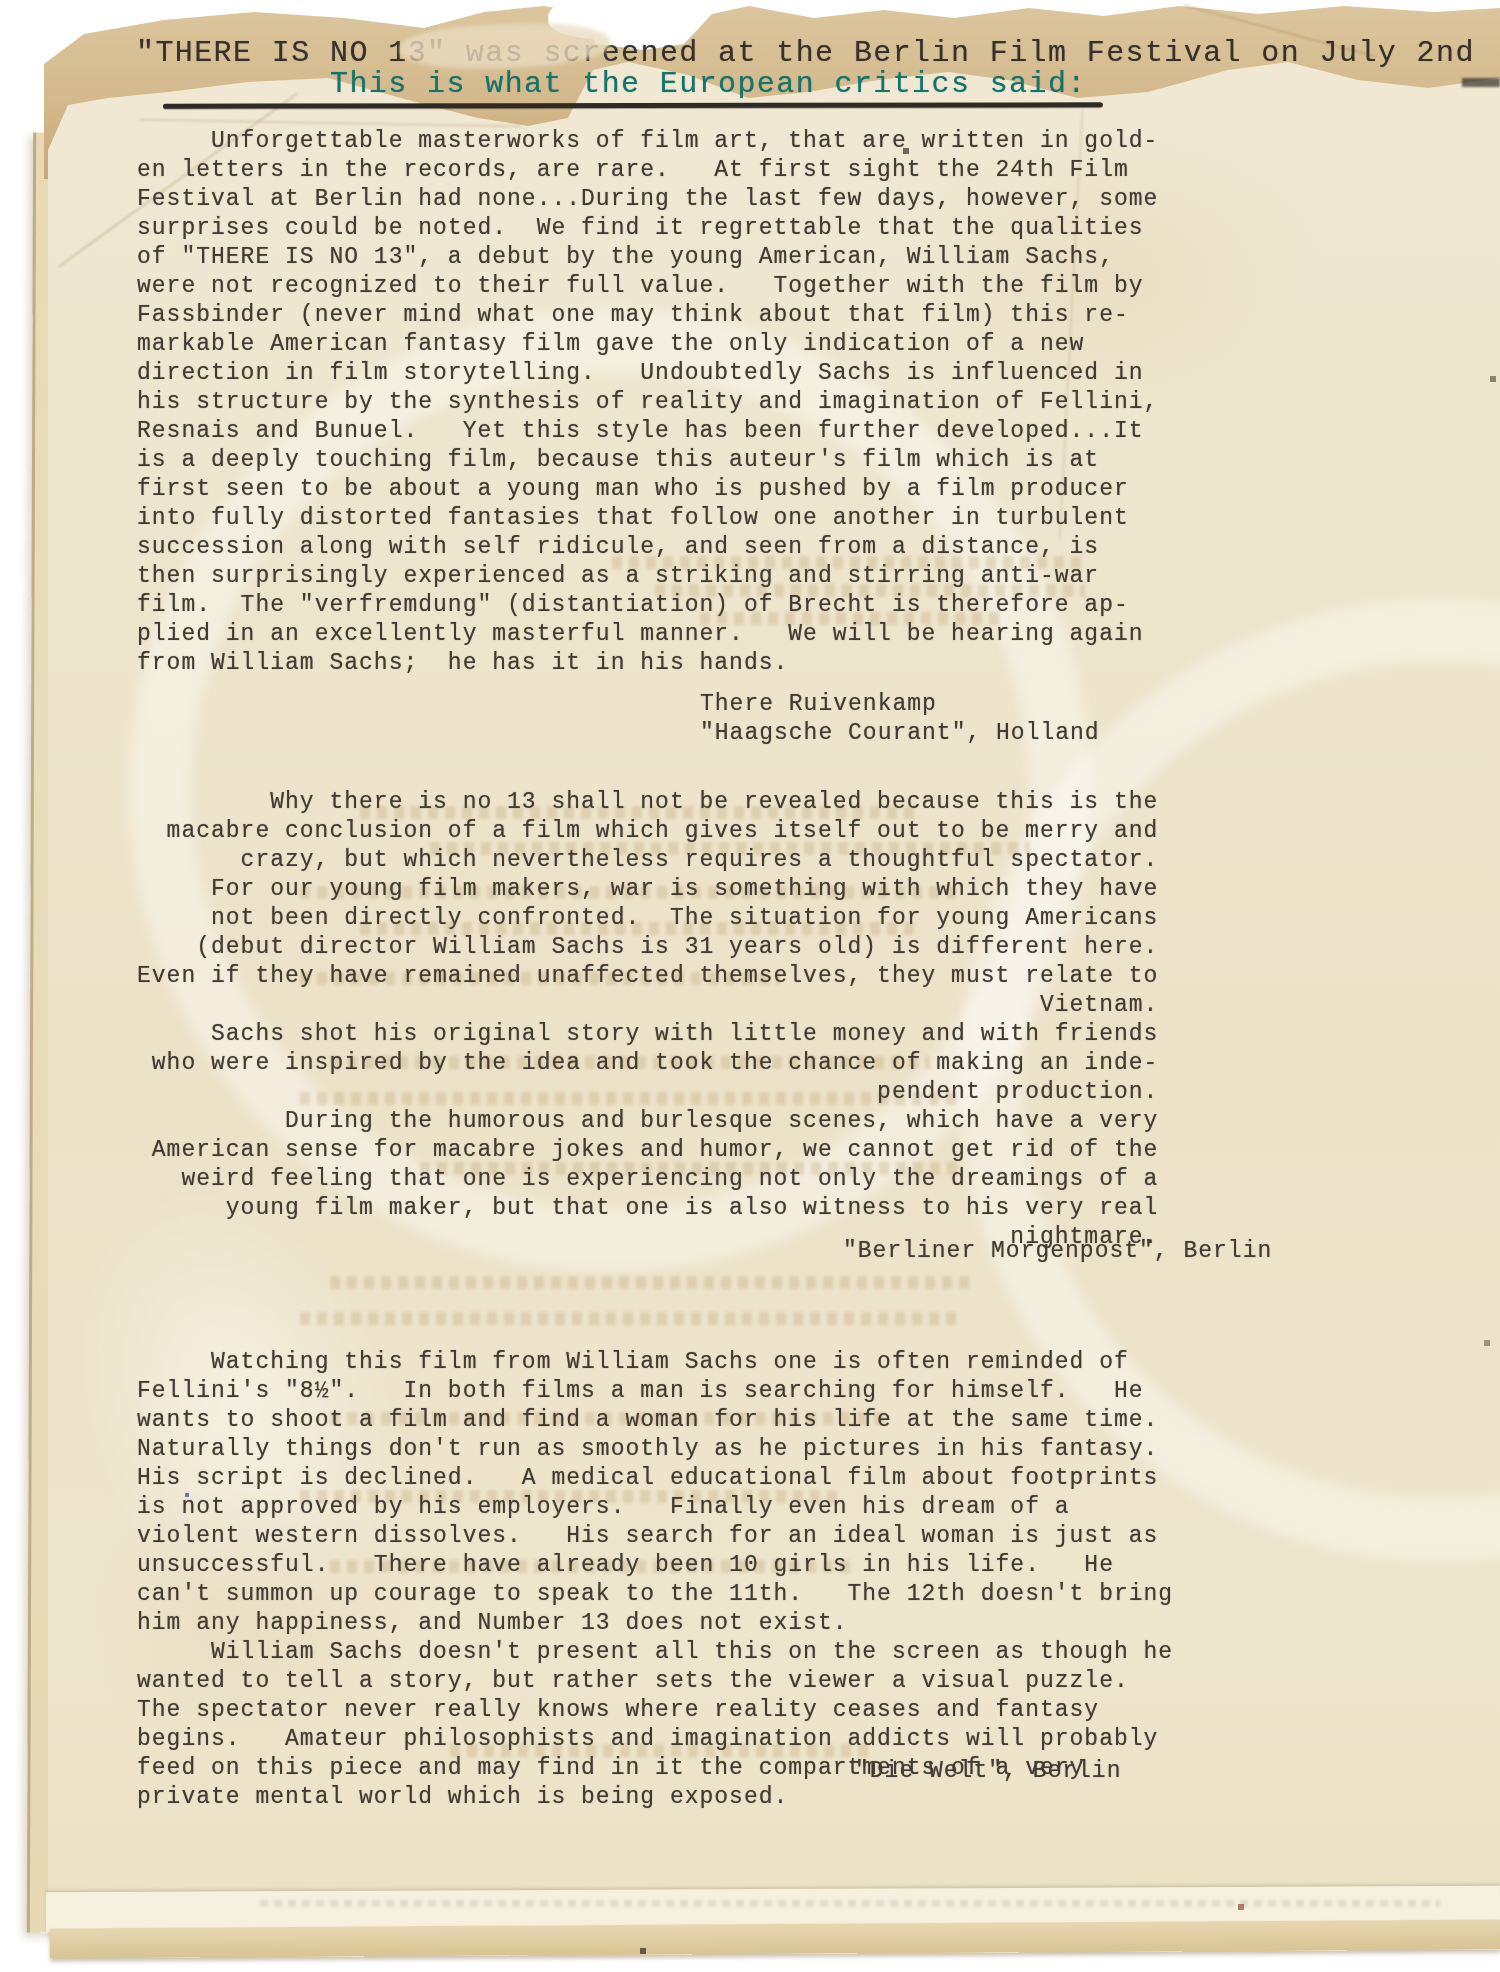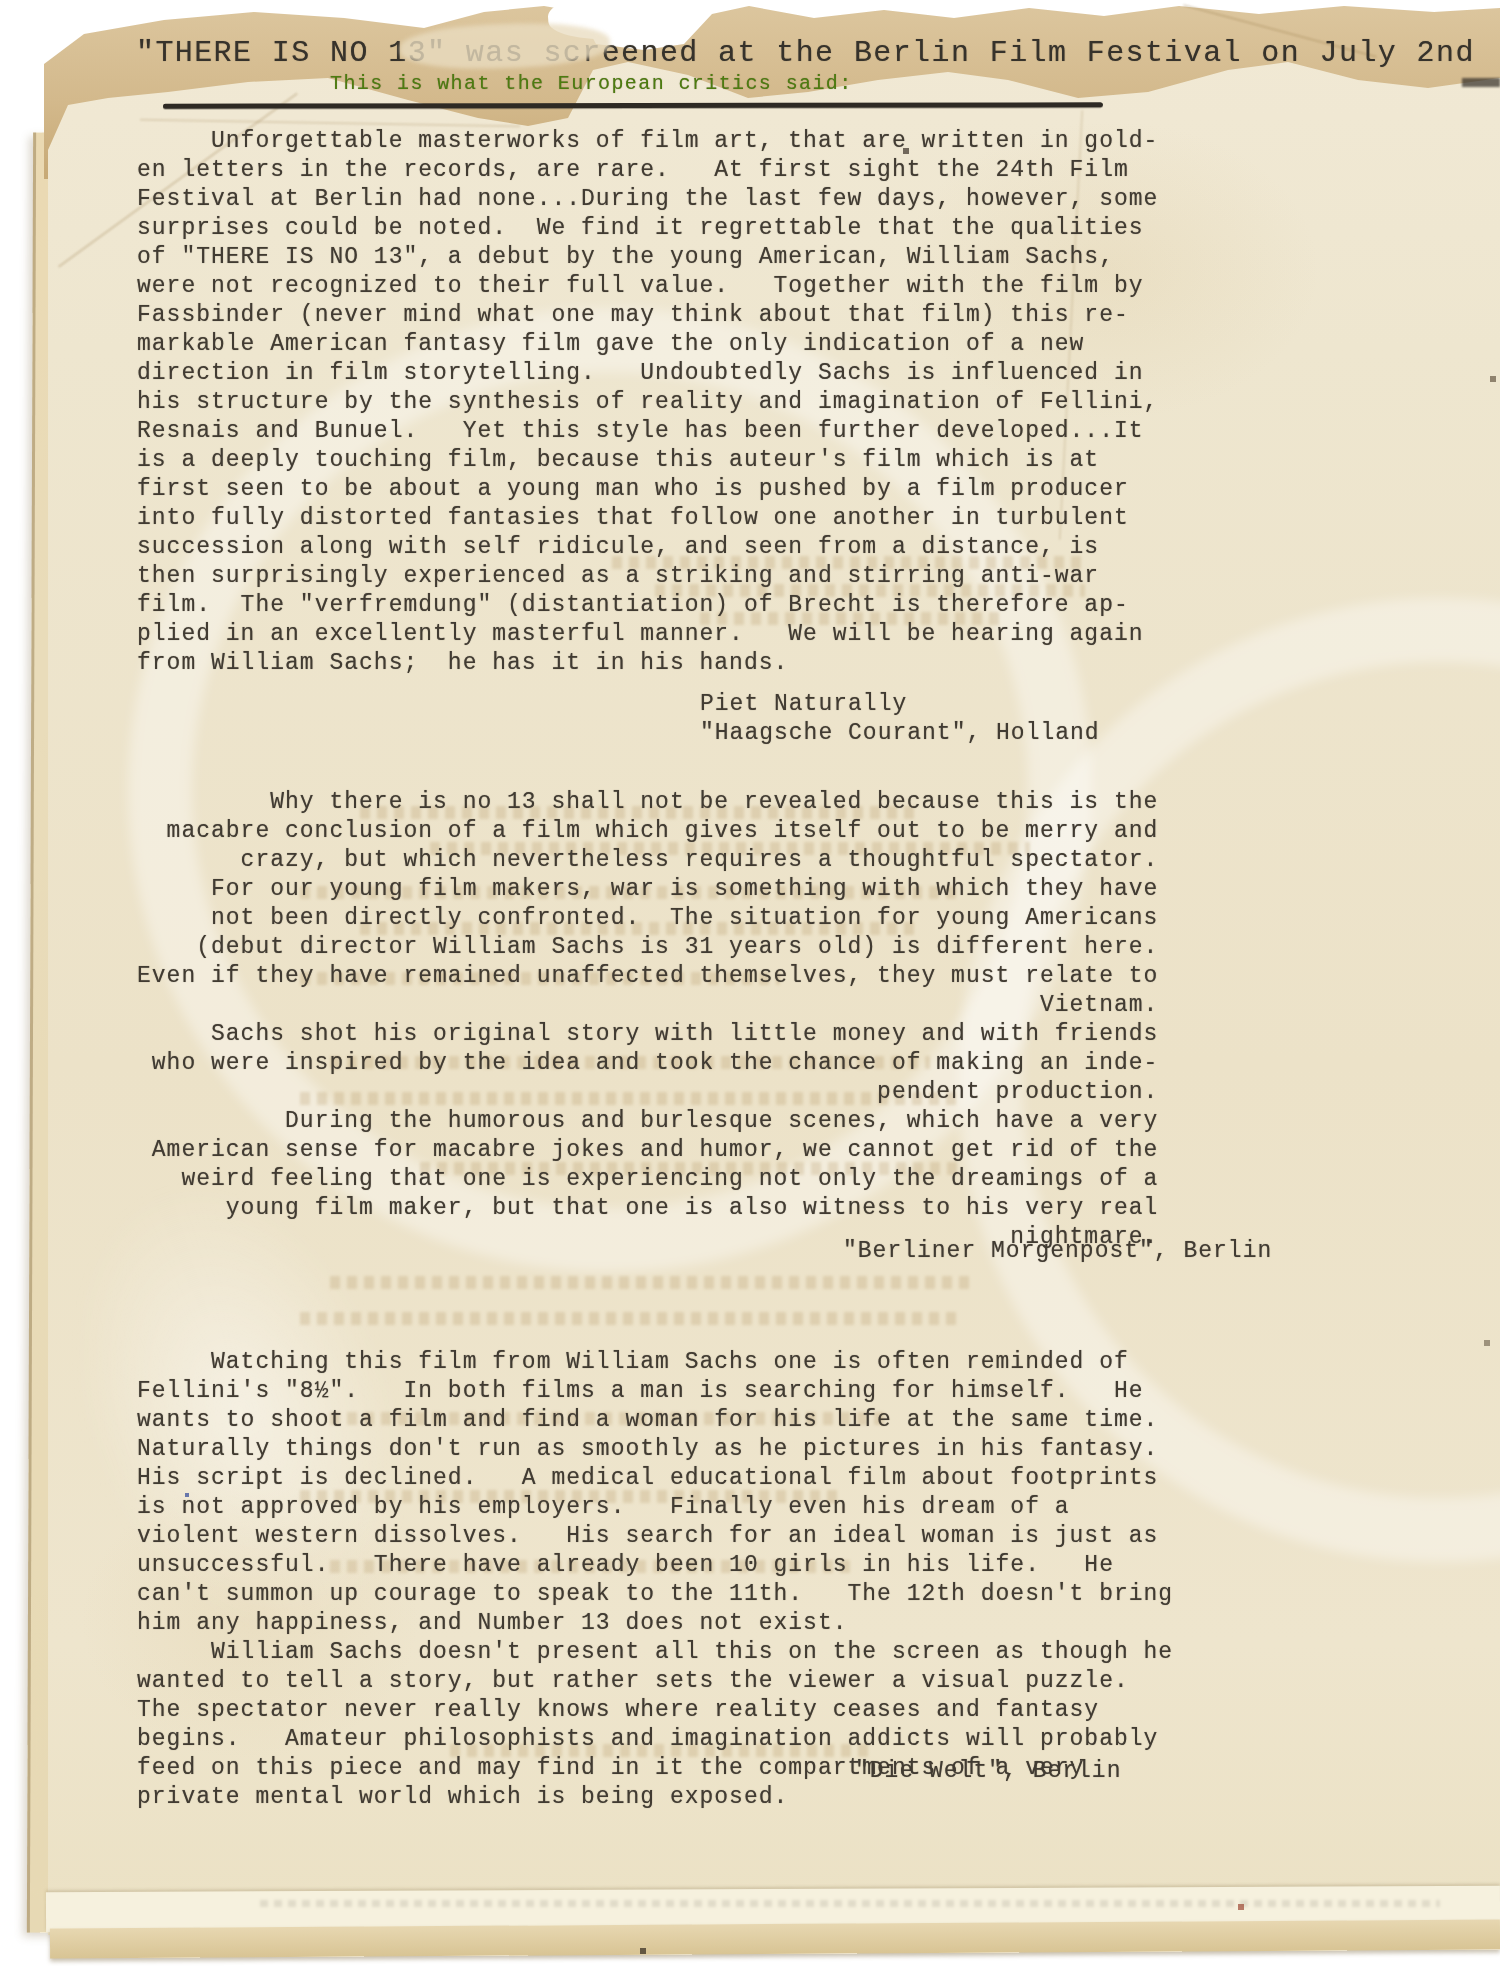--- a/index.html
+++ b/index.html
@@ -65,21 +65,21 @@
                186px 1494px 0 1px rgba(70,90,160,.8);}
   .edge-smudge{position:absolute;left:1462px;top:78px;width:38px;height:9px;
     background:rgba(50,45,38,.7);filter:blur(1px);z-index:7;}
 
   
   .typed{position:absolute;margin:0;white-space:pre;color:#413b32;z-index:8;
     font-family:"Liberation Mono","DejaVu Sans Mono",monospace;
     font-size:23px;line-height:29px;letter-spacing:1px;
     text-shadow:0 0 1px rgba(65,59,50,.55);}
   .header-l1{left:136px;top:38px;font-size:30px;line-height:30px;letter-spacing:1.4px;color:#36322b;}
-  .header-l2{left:330px;top:69px;font-size:20px;line-height:30px;letter-spacing:1.4px;color:#4d7c0f;}
+  .header-l2{left:330px;top:69px;font-size:30px;line-height:30px;letter-spacing:1.4px;color:#0f766e;}
   .rule{position:absolute;left:163px;top:103px;width:940px;height:5px;background:#2e2a24;
     border-radius:3px;transform:rotate(-.08deg);box-shadow:0 1px 0 rgba(46,42,36,.35);z-index:8;}
   .review-1{left:137px;top:127px;}
   .attr-1{left:700px;top:690px;}
   .review-2{left:137px;top:788px;text-align:right;}
   .attr-2{left:843px;top:1237px;}
   .review-3{left:137px;top:1348px;}
   .attr-3{left:855px;top:1757px;}
   .torn-patch{position:absolute;left:400px;top:24px;width:210px;height:44px;
     background:rgba(233,221,192,.78);border-radius:45%;filter:blur(2px);
@@ -146,21 +146,21 @@
 his structure by the synthesis of reality and imagination of Fellini,
 Resnais and Bunuel.   Yet this style has been further developed...It
 is a deeply touching film, because this auteur's film which is at
 first seen to be about a young man who is pushed by a film producer
 into fully distorted fantasies that follow one another in turbulent
 succession along with self ridicule, and seen from a distance, is
 then surprisingly experienced as a striking and stirring anti-war
 film.  The "verfremdung" (distantiation) of Brecht is therefore ap-
 plied in an excellently masterful manner.   We will be hearing again
 from William Sachs;  he has it in his hands.</pre>
-  <pre class="typed attr-1">Piet Naturally
+  <pre class="typed attr-1">There Ruivenkamp
 "Haagsche Courant", Holland</pre>
 
   <pre class="typed review-2">     Why there is no 13 shall not be revealed because this is the
 macabre conclusion of a film which gives itself out to be merry and
 crazy, but which nevertheless requires a thoughtful spectator.
      For our young film makers, war is something with which they have
 not been directly confronted.  The situation for young Americans
 (debut director William Sachs is 31 years old) is different here.
 Even if they have remained unaffected themselves, they must relate to
 Vietnam.

